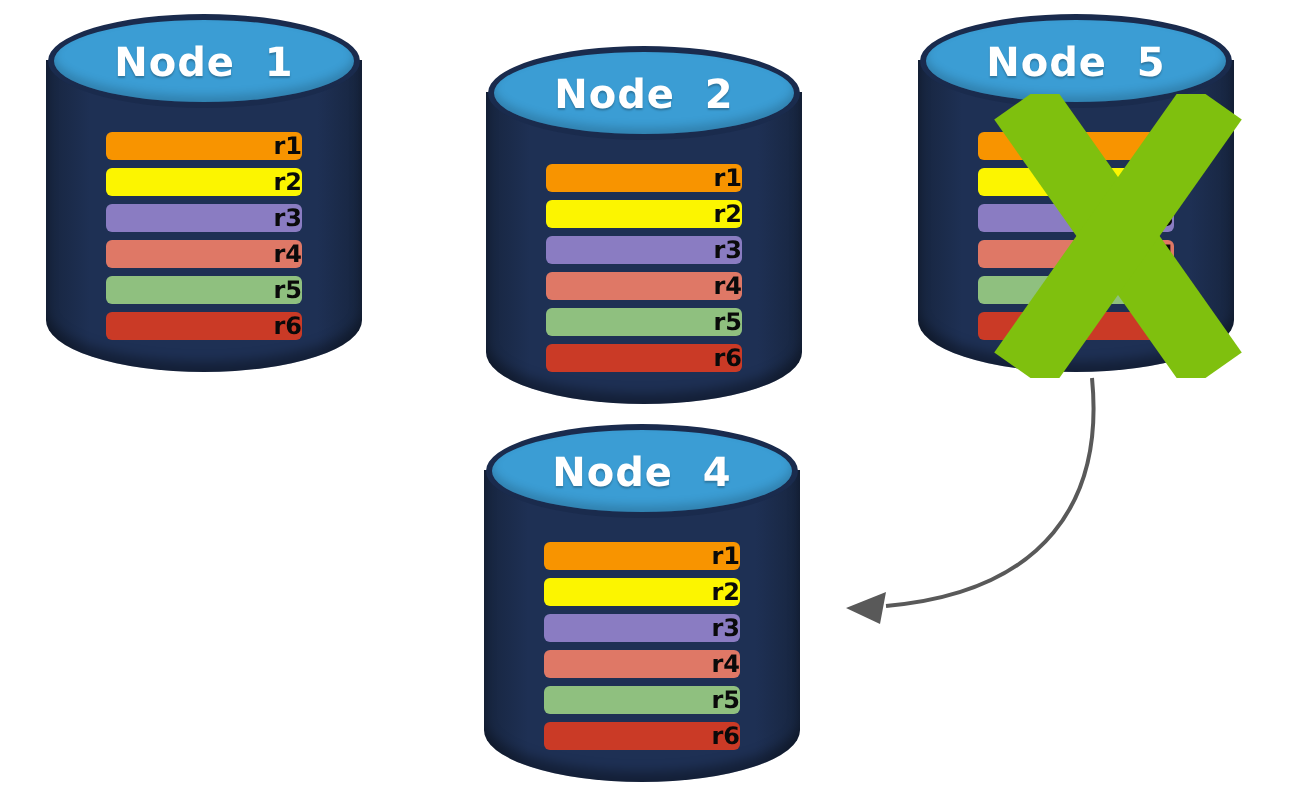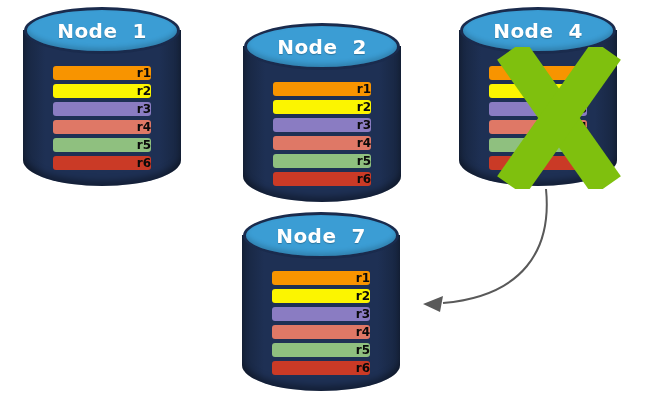--- a/index.html
+++ b/index.html
@@ -81,21 +81,21 @@
       <div class="row" style="background-color: rgb(138, 124, 194);">r3</div>
       <div class="row" style="background-color: rgb(223, 120, 102);">r4</div>
       <div class="row" style="background-color: rgb(143, 192, 127);">r5</div>
       <div class="row" style="background-color: rgb(202, 58, 38);">r6</div>
     </div>
   </div>
 
   <div class="cylinder node-3">
     <div class="cyl-body"></div>
     <div class="cyl-top">
-      <span class="cyl-title">Node  4</span>
+      <span class="cyl-title">Node  5</span>
     </div>
     <div class="rows">
       <div class="row" style="background-color: rgb(248, 148, 0);">r1</div>
       <div class="row" style="background-color: rgb(252, 245, 0);">r2</div>
       <div class="row" style="background-color: rgb(138, 124, 194);">r3</div>
       <div class="row" style="background-color: rgb(223, 120, 102);">r4</div>
       <div class="row" style="background-color: rgb(143, 192, 127);">r5</div>
       <div class="row" style="background-color: rgb(202, 58, 38);">r6</div>
     </div>
   </div>
@@ -103,21 +103,21 @@
   <div class="cross-wrap">
     <svg width="130" height="142" viewBox="0 0 130 142">
       <line x1="17" y1="3" x2="113" y2="139" stroke="#7FC00E" stroke-width="34"></line>
       <line x1="113" y1="3" x2="17" y2="139" stroke="#7FC00E" stroke-width="34"></line>
     </svg>
   </div>
 
   <div class="cylinder node-4">
     <div class="cyl-body"></div>
     <div class="cyl-top">
-      <span class="cyl-title">Node  7</span>
+      <span class="cyl-title">Node  4</span>
     </div>
     <div class="rows">
       <div class="row" style="background-color: rgb(248, 148, 0);">r1</div>
       <div class="row" style="background-color: rgb(252, 245, 0);">r2</div>
       <div class="row" style="background-color: rgb(138, 124, 194);">r3</div>
       <div class="row" style="background-color: rgb(223, 120, 102);">r4</div>
       <div class="row" style="background-color: rgb(143, 192, 127);">r5</div>
       <div class="row" style="background-color: rgb(202, 58, 38);">r6</div>
     </div>
   </div>

